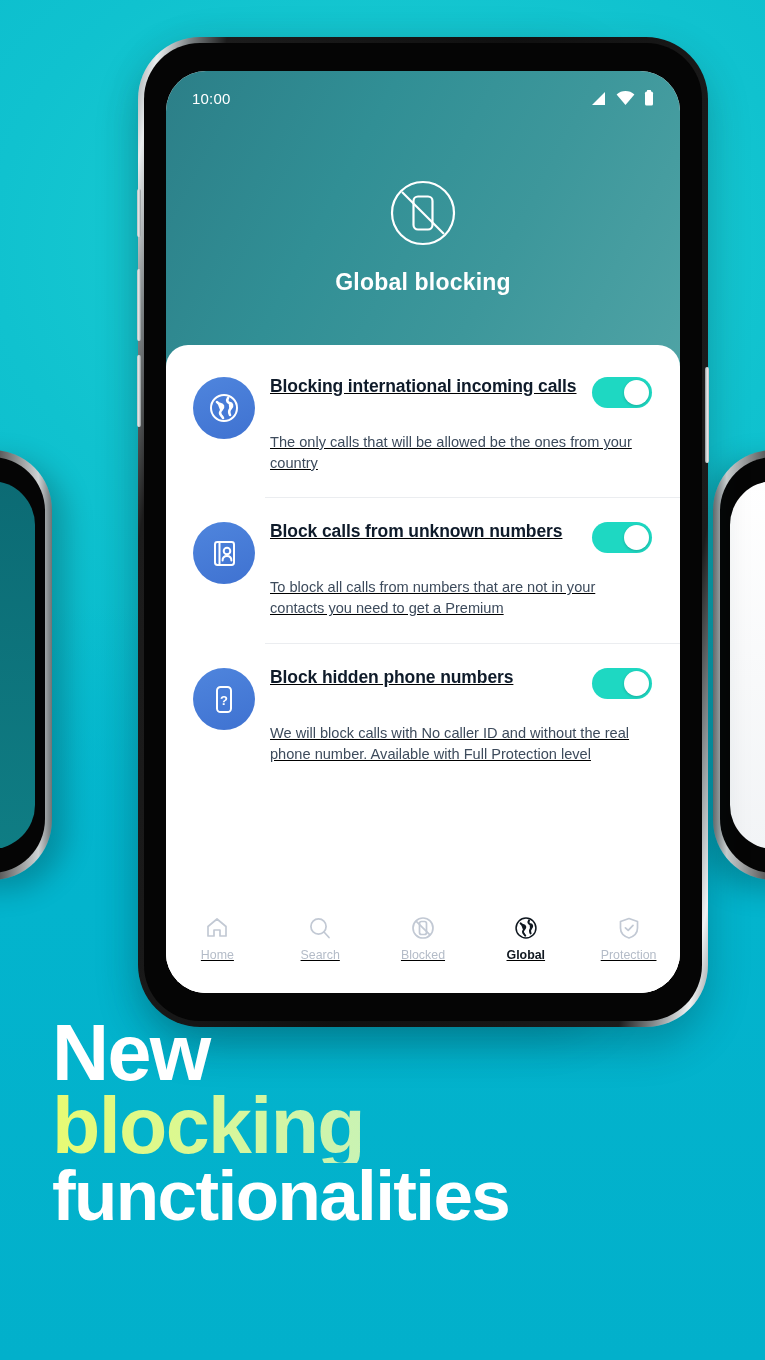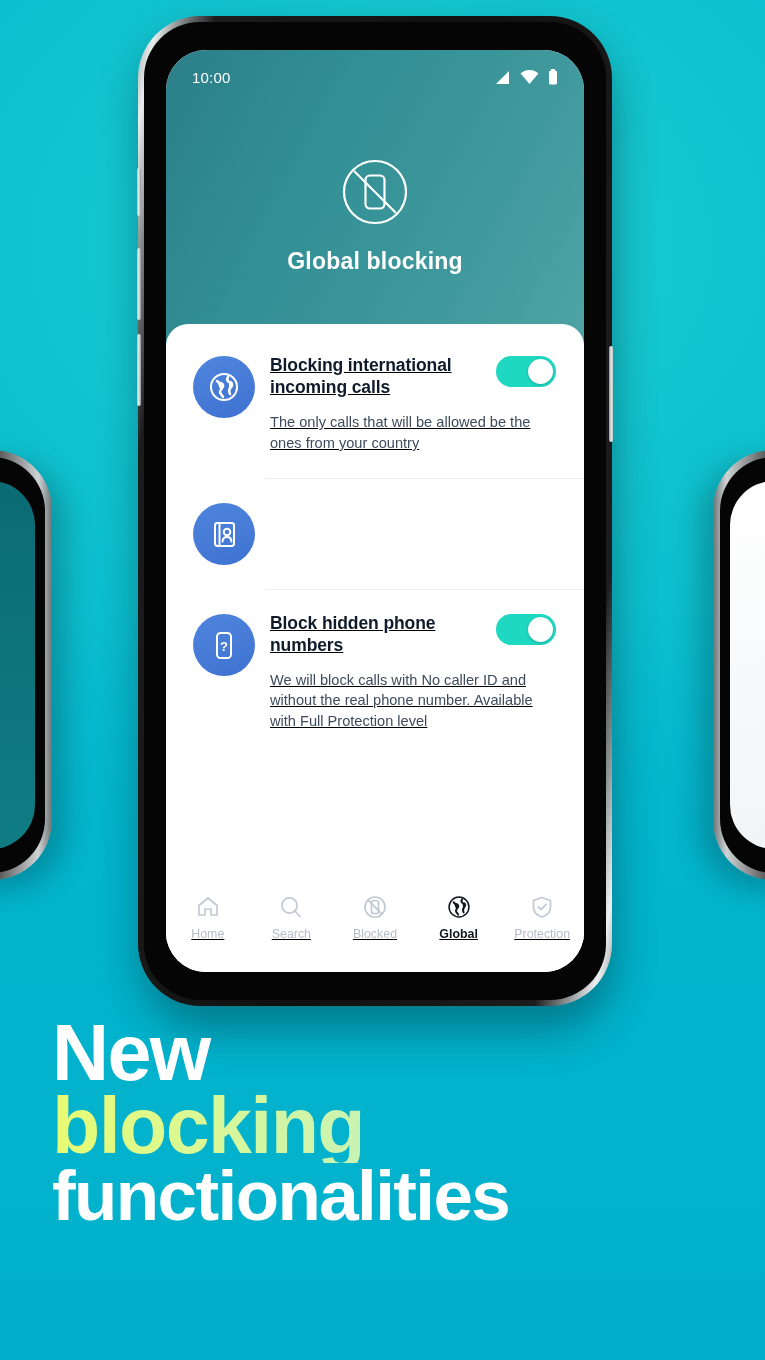--- a/index.html
+++ b/index.html
@@ -43,21 +43,21 @@
   #peek-right .pk-in{border-radius:54px;background:#050505;}
   #peek-right .pk-scr{right:18px;left:10px;top:24px;bottom:24px;border-radius:44px;
     background:linear-gradient(180deg,#ffffff 0%,#f2f4f6 100%);}
 
   
   #phone-shadow{
     position:absolute;left:152px;top:52px;width:460px;height:980px;
     border-radius:66px;background:rgba(0,40,48,0.20);filter:blur(22px);
   }
   #phone{
-    position:absolute;left:138px;top:16px;width:474px;height:990px;
+    position:absolute;left:138px;top:37px;width:570px;height:990px;
     border-radius:62px;
     background:linear-gradient(100deg,#9aa0a2 0%,#e9edee 3%,#7e8486 7%,#1c1c1c 12%,
                #101010 50%,#1c1c1c 88%,#8d9395 93%,#eef1f2 97%,#8d9395 100%);
     box-shadow:0 18px 40px rgba(0,40,48,0.28);
   }
   #phone-bezel{
     position:absolute;inset:6px;border-radius:56px;background:#050505;
   }
   #screen{
     position:absolute;left:22px;right:22px;top:28px;bottom:28px;
@@ -110,21 +110,21 @@
     background:linear-gradient(160deg,#4f85dd 0%,#3f72d1 100%);
     display:flex;align-items:center;justify-content:center;
   }
   .row-body{flex:1;padding-left:10px;padding-right:6px;}
   .row-top{display:flex;align-items:flex-start;}
   .row-title{
     flex:1;font-size:17.5px;font-weight:bold;color:#0f1b2a;line-height:1.26;
     letter-spacing:-.1px;padding-top:2px;
   }
   .row-desc{
-    margin-top:14px;font-size:14.6px;color:#3d4b5c;line-height:1.42;
+    margin-top:24px;font-size:14.6px;color:#3d4b5c;line-height:1.42;
     padding-right:4px;
   }
   .toggle{
     flex:none;width:60px;height:31px;border-radius:16px;background:#1ed8c2;
     position:relative;margin-left:10px;margin-top:4px;cursor:pointer;
   }
   .toggle .knob{
     position:absolute;top:3px;right:3px;width:25px;height:25px;border-radius:50%;
     background:#fff;box-shadow:0 1px 3px rgba(0,0,0,.2);
   }
@@ -244,20 +244,29 @@
             <div class="row-icon">
               <div class="circle-icon">
                 <svg width="34" height="34" viewBox="0 0 34 34">
                   <rect x="8" y="6" width="19" height="23" rx="2.4" fill="none" stroke="#ffffff" stroke-width="2"></rect>
                   <line x1="12.5" y1="6" x2="12.5" y2="29" stroke="#ffffff" stroke-width="2"></line>
                   <circle cx="20" cy="15" r="3.3" fill="none" stroke="#ffffff" stroke-width="2"></circle>
                   <path d="M15.6 24.5 C15.6 21.6 17.6 20 20 20 C22.4 20 24.4 21.6 24.4 24.5" fill="none" stroke="#ffffff" stroke-width="2" stroke-linecap="round"></path>
                 </svg>
               </div>
             </div>
+            <div class="row-body">
+              <div class="row-top">
+                <div class="row-title">Block calls from unknown numbers</div>
+                <div class="toggle">
+                  <div class="knob"></div>
+                </div>
+              </div>
+              <div class="row-desc">To block all calls from numbers that are not in your contacts you need to get a Premium</div>
+            </div>
           </div>
           <div class="divider"></div>
 
           <div class="row">
             <div class="row-icon">
               <div class="circle-icon">
                 <svg width="34" height="34" viewBox="0 0 34 34">
                   <rect x="10" y="5" width="14" height="25" rx="3.6" fill="none" stroke="#ffffff" stroke-width="2"></rect>
                   <path d="M14.6 5 L19.4 5" stroke="#ffffff" stroke-width="1.6" stroke-linecap="round"></path>
                   <text x="17" y="23" font-family="Liberation Sans, sans-serif" font-size="13" font-weight="bold" fill="#ffffff" text-anchor="middle">?</text>

